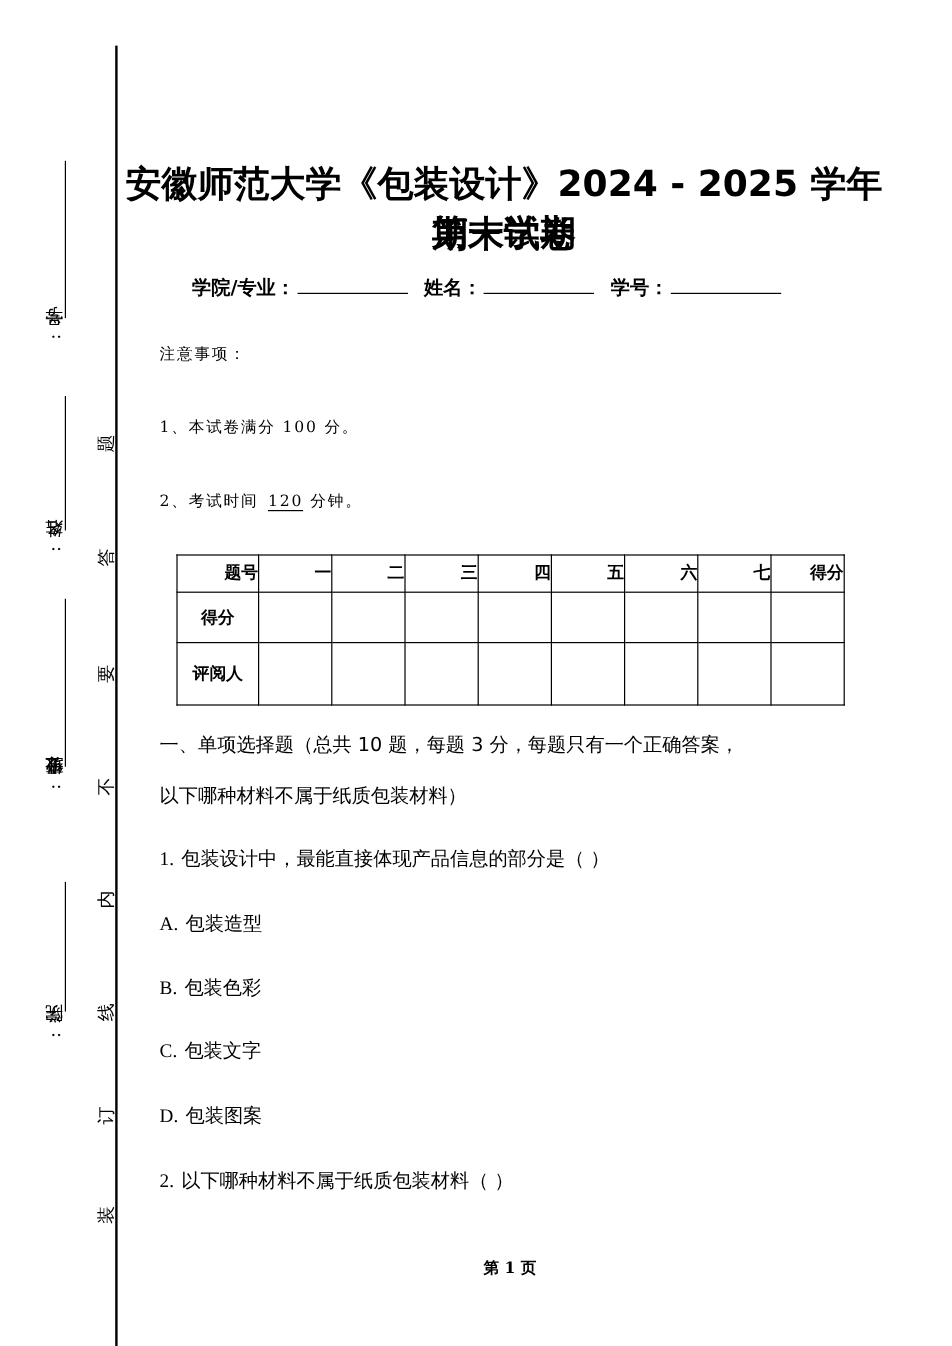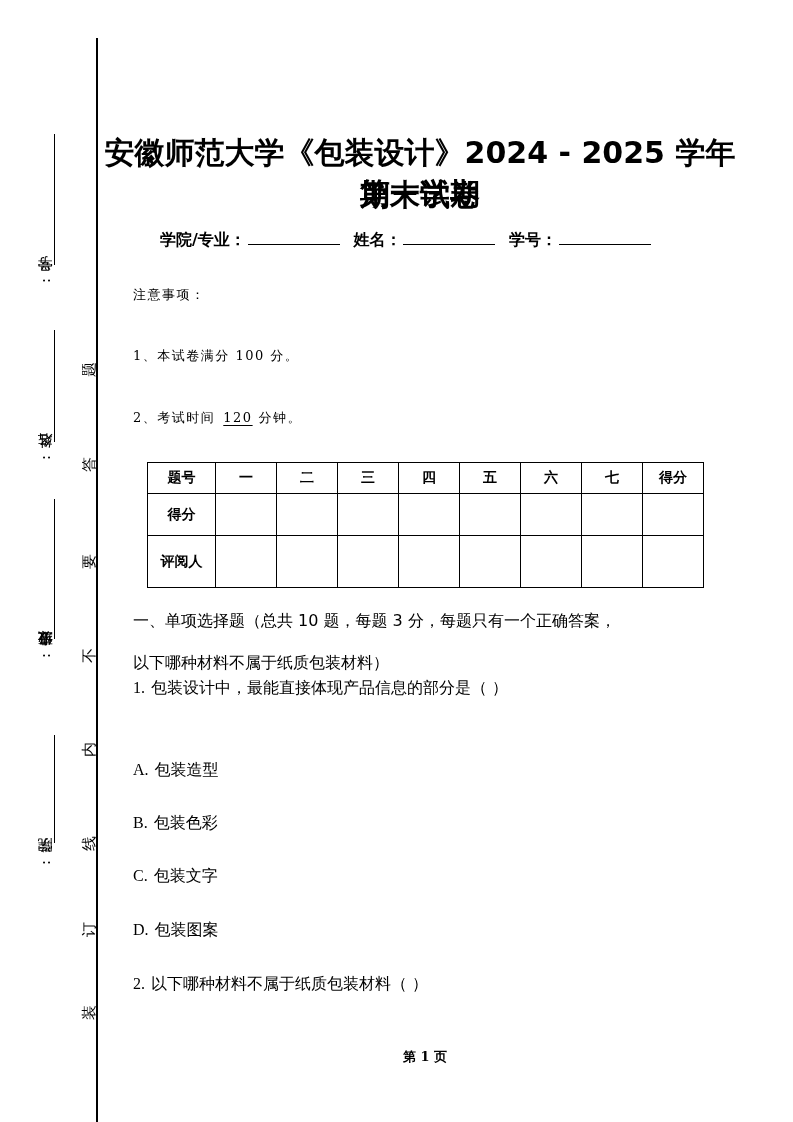--- a/index.html
+++ b/index.html
@@ -19,21 +19,21 @@
   .info .blank { display:inline-block; width:92px; border-bottom:1.3px solid #000; height:14px; margin:0 8px 0 2px; vertical-align:baseline; }
   .p { position:absolute; left:133px; font-size:13px; white-space:nowrap; letter-spacing:1.5px; }
   .q { position:absolute; left:133px; font-size:16px; white-space:nowrap; font-family:"DejaVu Sans", sans-serif; }
   .q .lbl { font-family:"Liberation Serif", serif; margin-right:6px; }
   .u { text-decoration:underline; text-underline-offset:3px; padding:0 6px 16px 8px; }
   table.score { position:absolute; left:147px; top:462px; border-collapse:collapse; }
   table.score td { border:1.3px solid #000; text-align:center; font-size:14px; font-weight:bold;
                    font-family:"DejaVu Sans", sans-serif; padding:0; }
   table.score td.c0 { width:67px; }
   table.score td.cn { width:60px; }
-  tr.r0 td { height:30px; }
+  tr.r0 td { height:30px;text-align:right; }
   tr.r1 td { height:41px; }
   tr.r2 td { height:51px; }
   .footer { position:absolute; top:1048px; left:0; width:850px; text-align:center; font-size:13px; font-weight:bold;
             font-family:"DejaVu Serif", serif; }
 </style>
 </head>
 <body>
 
 <div class="vrule"></div>
 
@@ -105,21 +105,21 @@
     <td class="cn"></td>
     <td class="cn"></td>
     <td class="cn"></td>
   </tr>
 </tbody>
   </table>
 
 <div class="q" style="top:611px;">一、单项选择题（总共 10 题，每题 3 分，每题只有一个正确答案，</div>
 <div class="q" style="top:653px;">以下哪种材料不属于纸质包装材料）</div>
 
-<div class="q" style="top:678px;">
+<div class="q" style="top:706px;">
   <span class="lbl">1.</span><span>包装设计中，最能直接体现产品信息的部分是（    ）</span>
 </div>
 <div class="q" style="top:760px;">
   <span class="lbl">A.</span><span>包装造型</span>
 </div>
 <div class="q" style="top:813px;">
   <span class="lbl">B.</span><span>包装色彩</span>
 </div>
 <div class="q" style="top:866px;">
   <span class="lbl">C.</span><span>包装文字</span>

